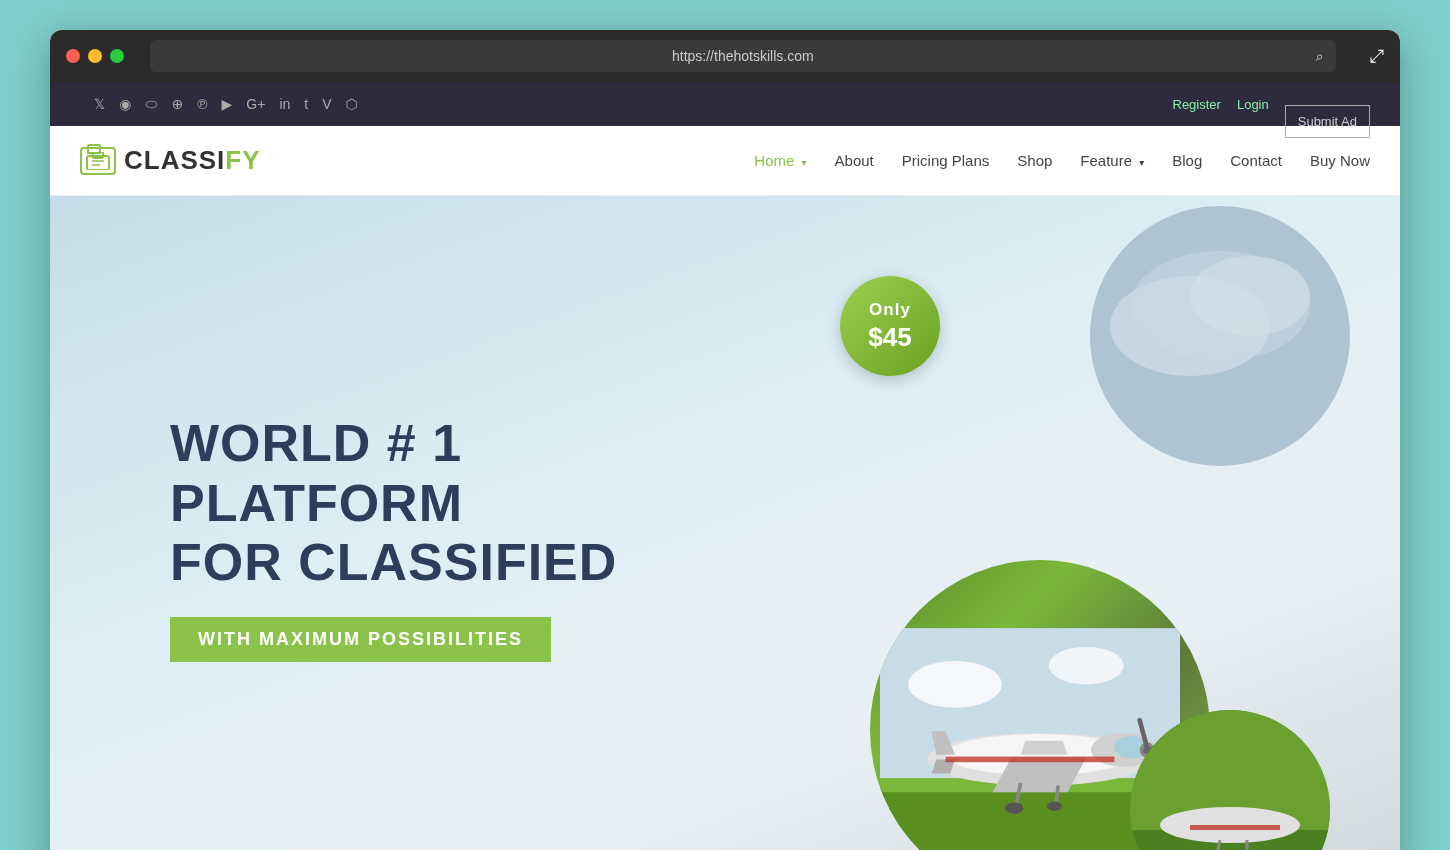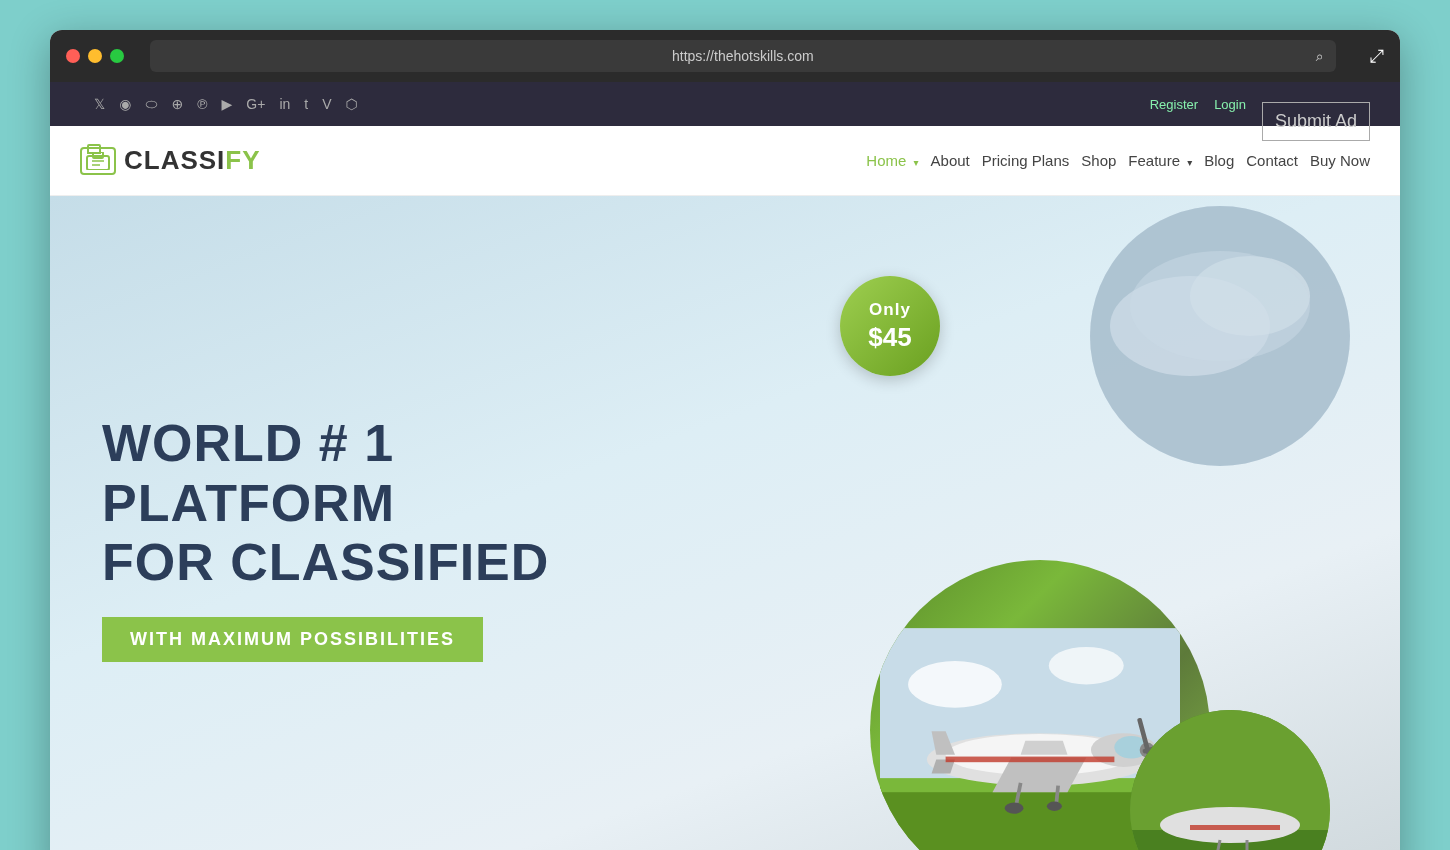--- a/index.html
+++ b/index.html
@@ -98,21 +98,21 @@
       color: #86efac;
       font-size: 13px;
       text-decoration: none;
       cursor: pointer;
     }
 
     .submit-ad-btn {
       border: 1px solid #aaa;
       padding: 8px 12px;
       color: #ccc;
-      font-size: 18px;
+      font-size: 13px;
       cursor: pointer;
       background: transparent;
       margin-top: 35px;
     }
 
     
     .main-nav {
       background: white;
       height: 70px;
       display: flex;
@@ -156,21 +156,21 @@
       font-weight: 700;
       letter-spacing: 1px;
     }
 
     .logo-text .classi { color: #333; }
     .logo-text .fy { color: #8bc34a; }
 
     .nav-links {
       display: flex;
       align-items: center;
-      gap: 12px;
+      gap: 28px;
       list-style: none;
       margin-left: auto;
     }
 
     .nav-links li a {
       text-decoration: none;
       font-size: 15px;
       color: #444;
       cursor: pointer;
     }
@@ -196,21 +196,21 @@
 
     .hero-bg {
       position: absolute;
       inset: 0;
       background: linear-gradient(160deg, #c5dde8 0%, #ddeef5 40%, #e8f0f5 70%, #cfd8dc 100%);
     }
 
     .hero-content {
       position: relative;
       z-index: 2;
-      padding: 0 52px;
+      padding: 0 120px;
     }
 
     .hero-title {
       font-size: 52px;
       font-weight: 900;
       color: #2c3e5a;
       line-height: 1.15;
       text-transform: uppercase;
       letter-spacing: 1px;
       max-width: 600px;

